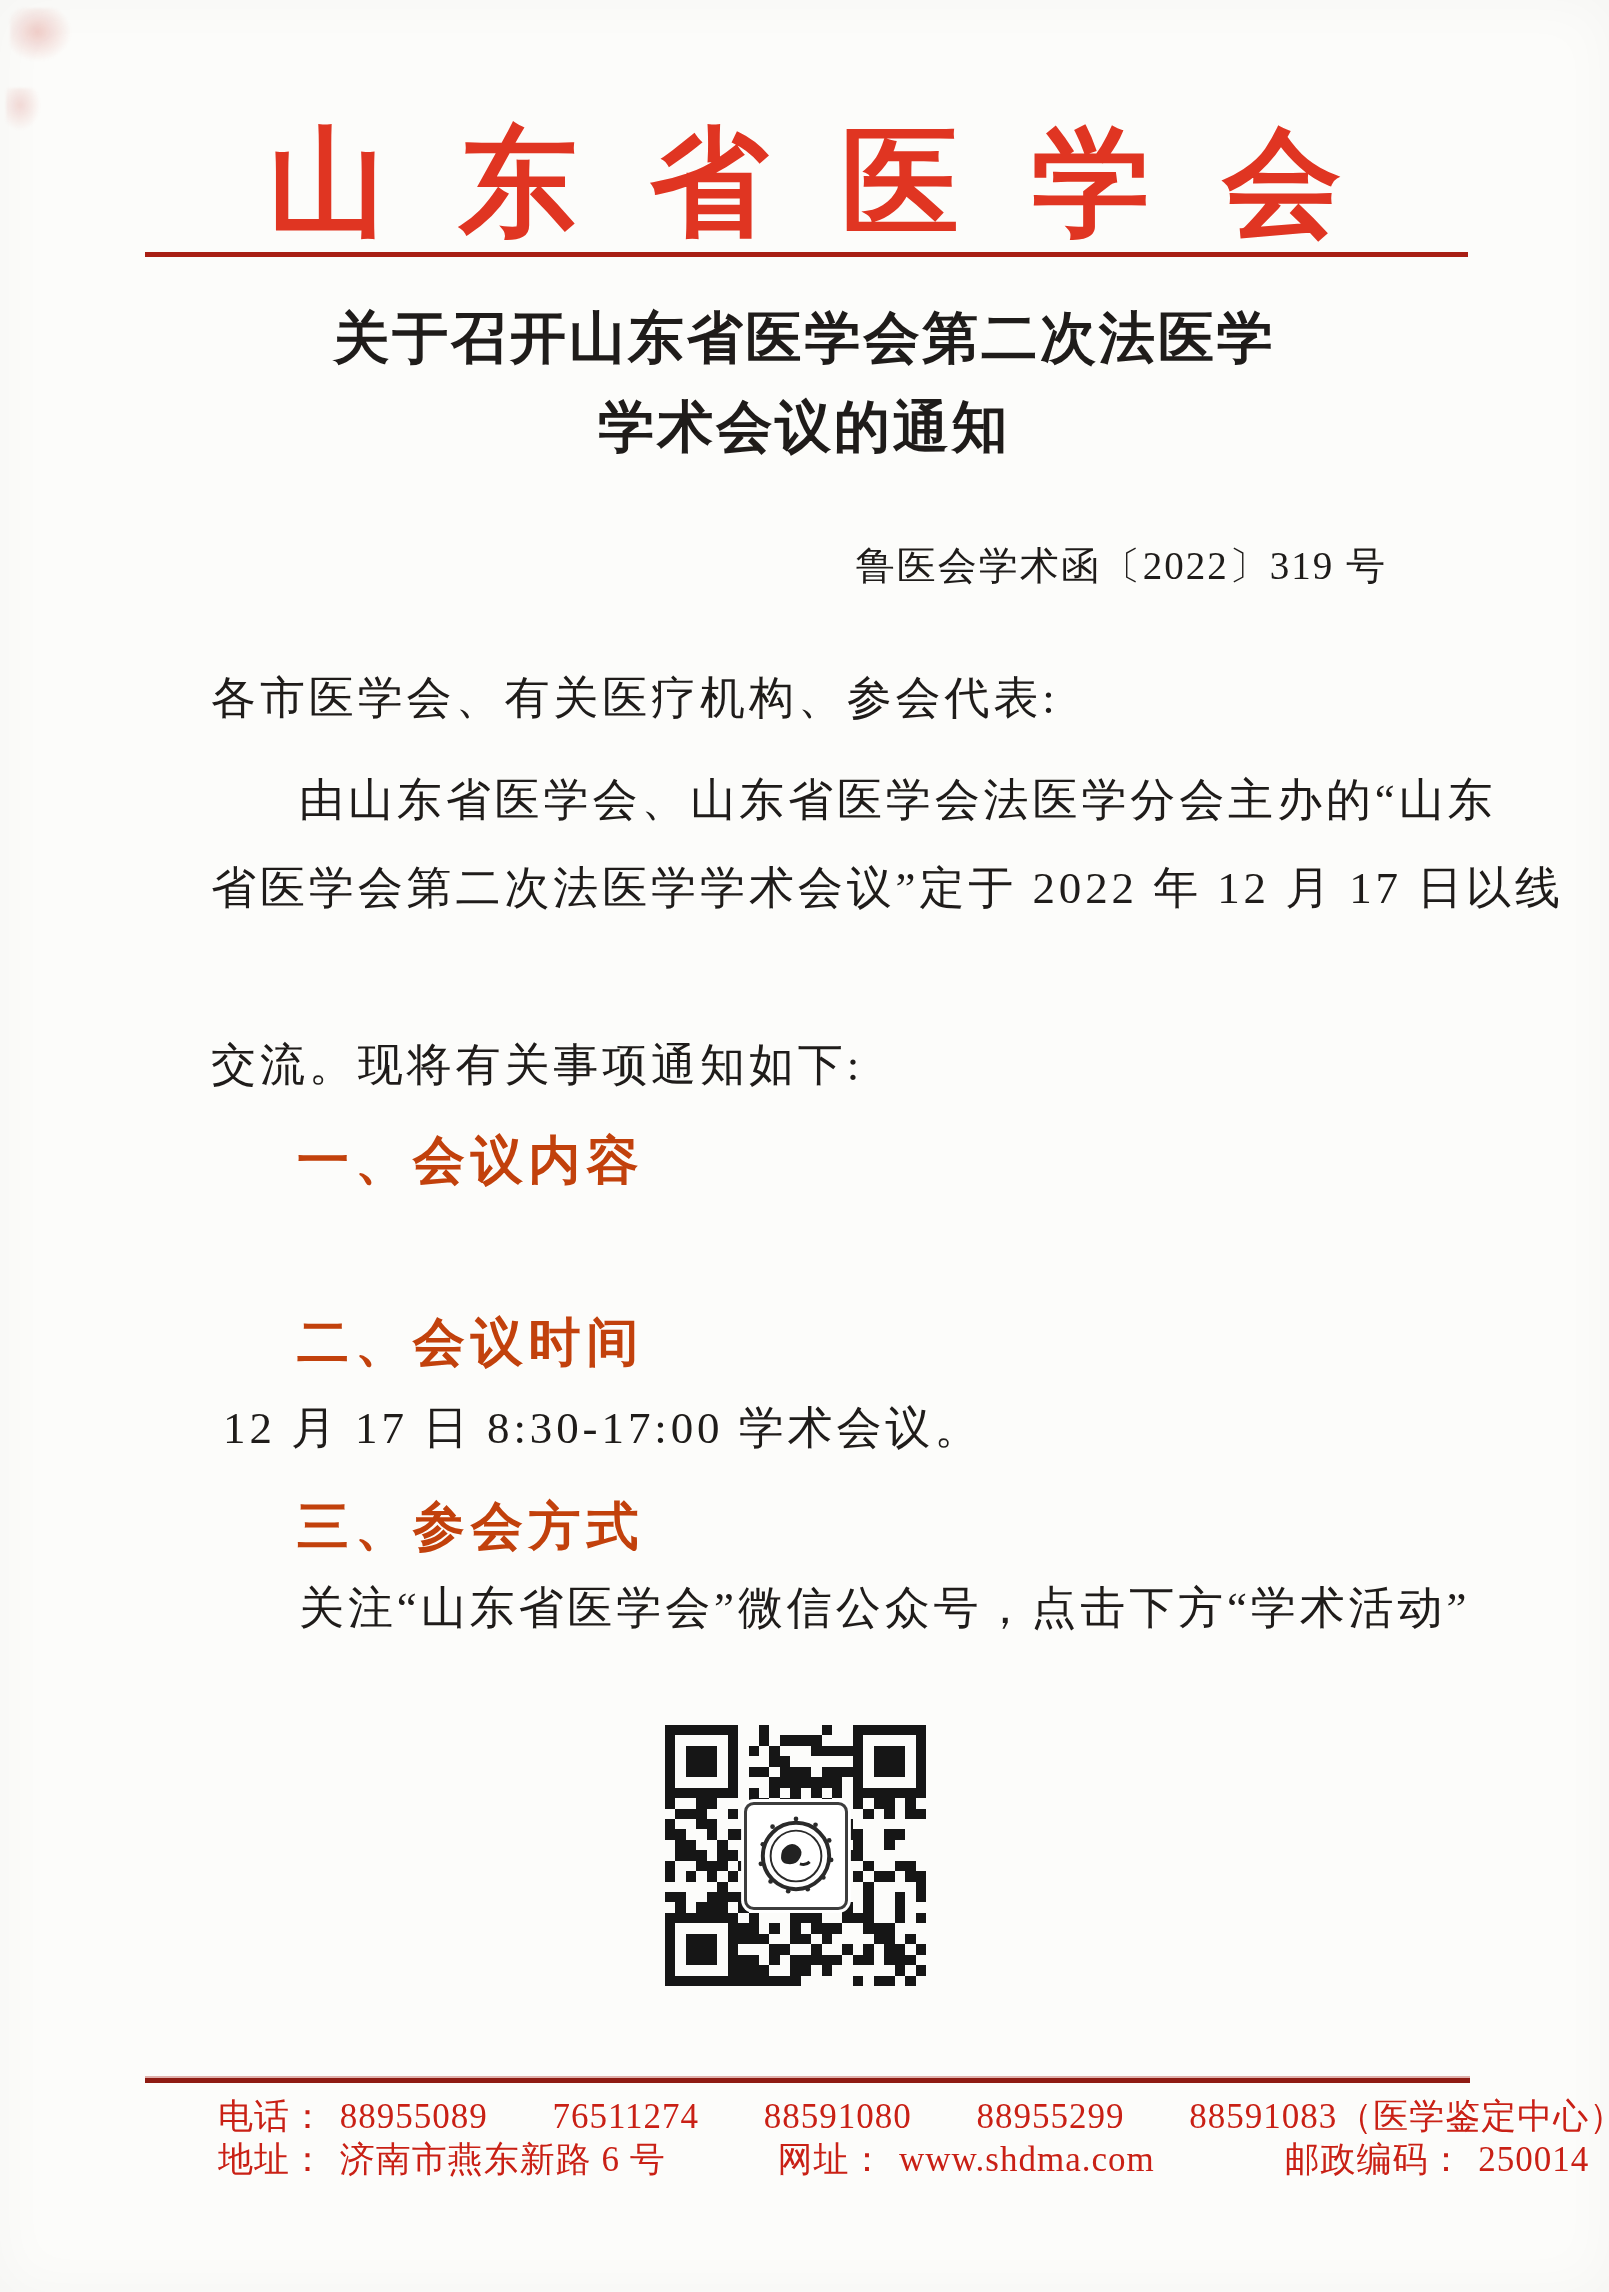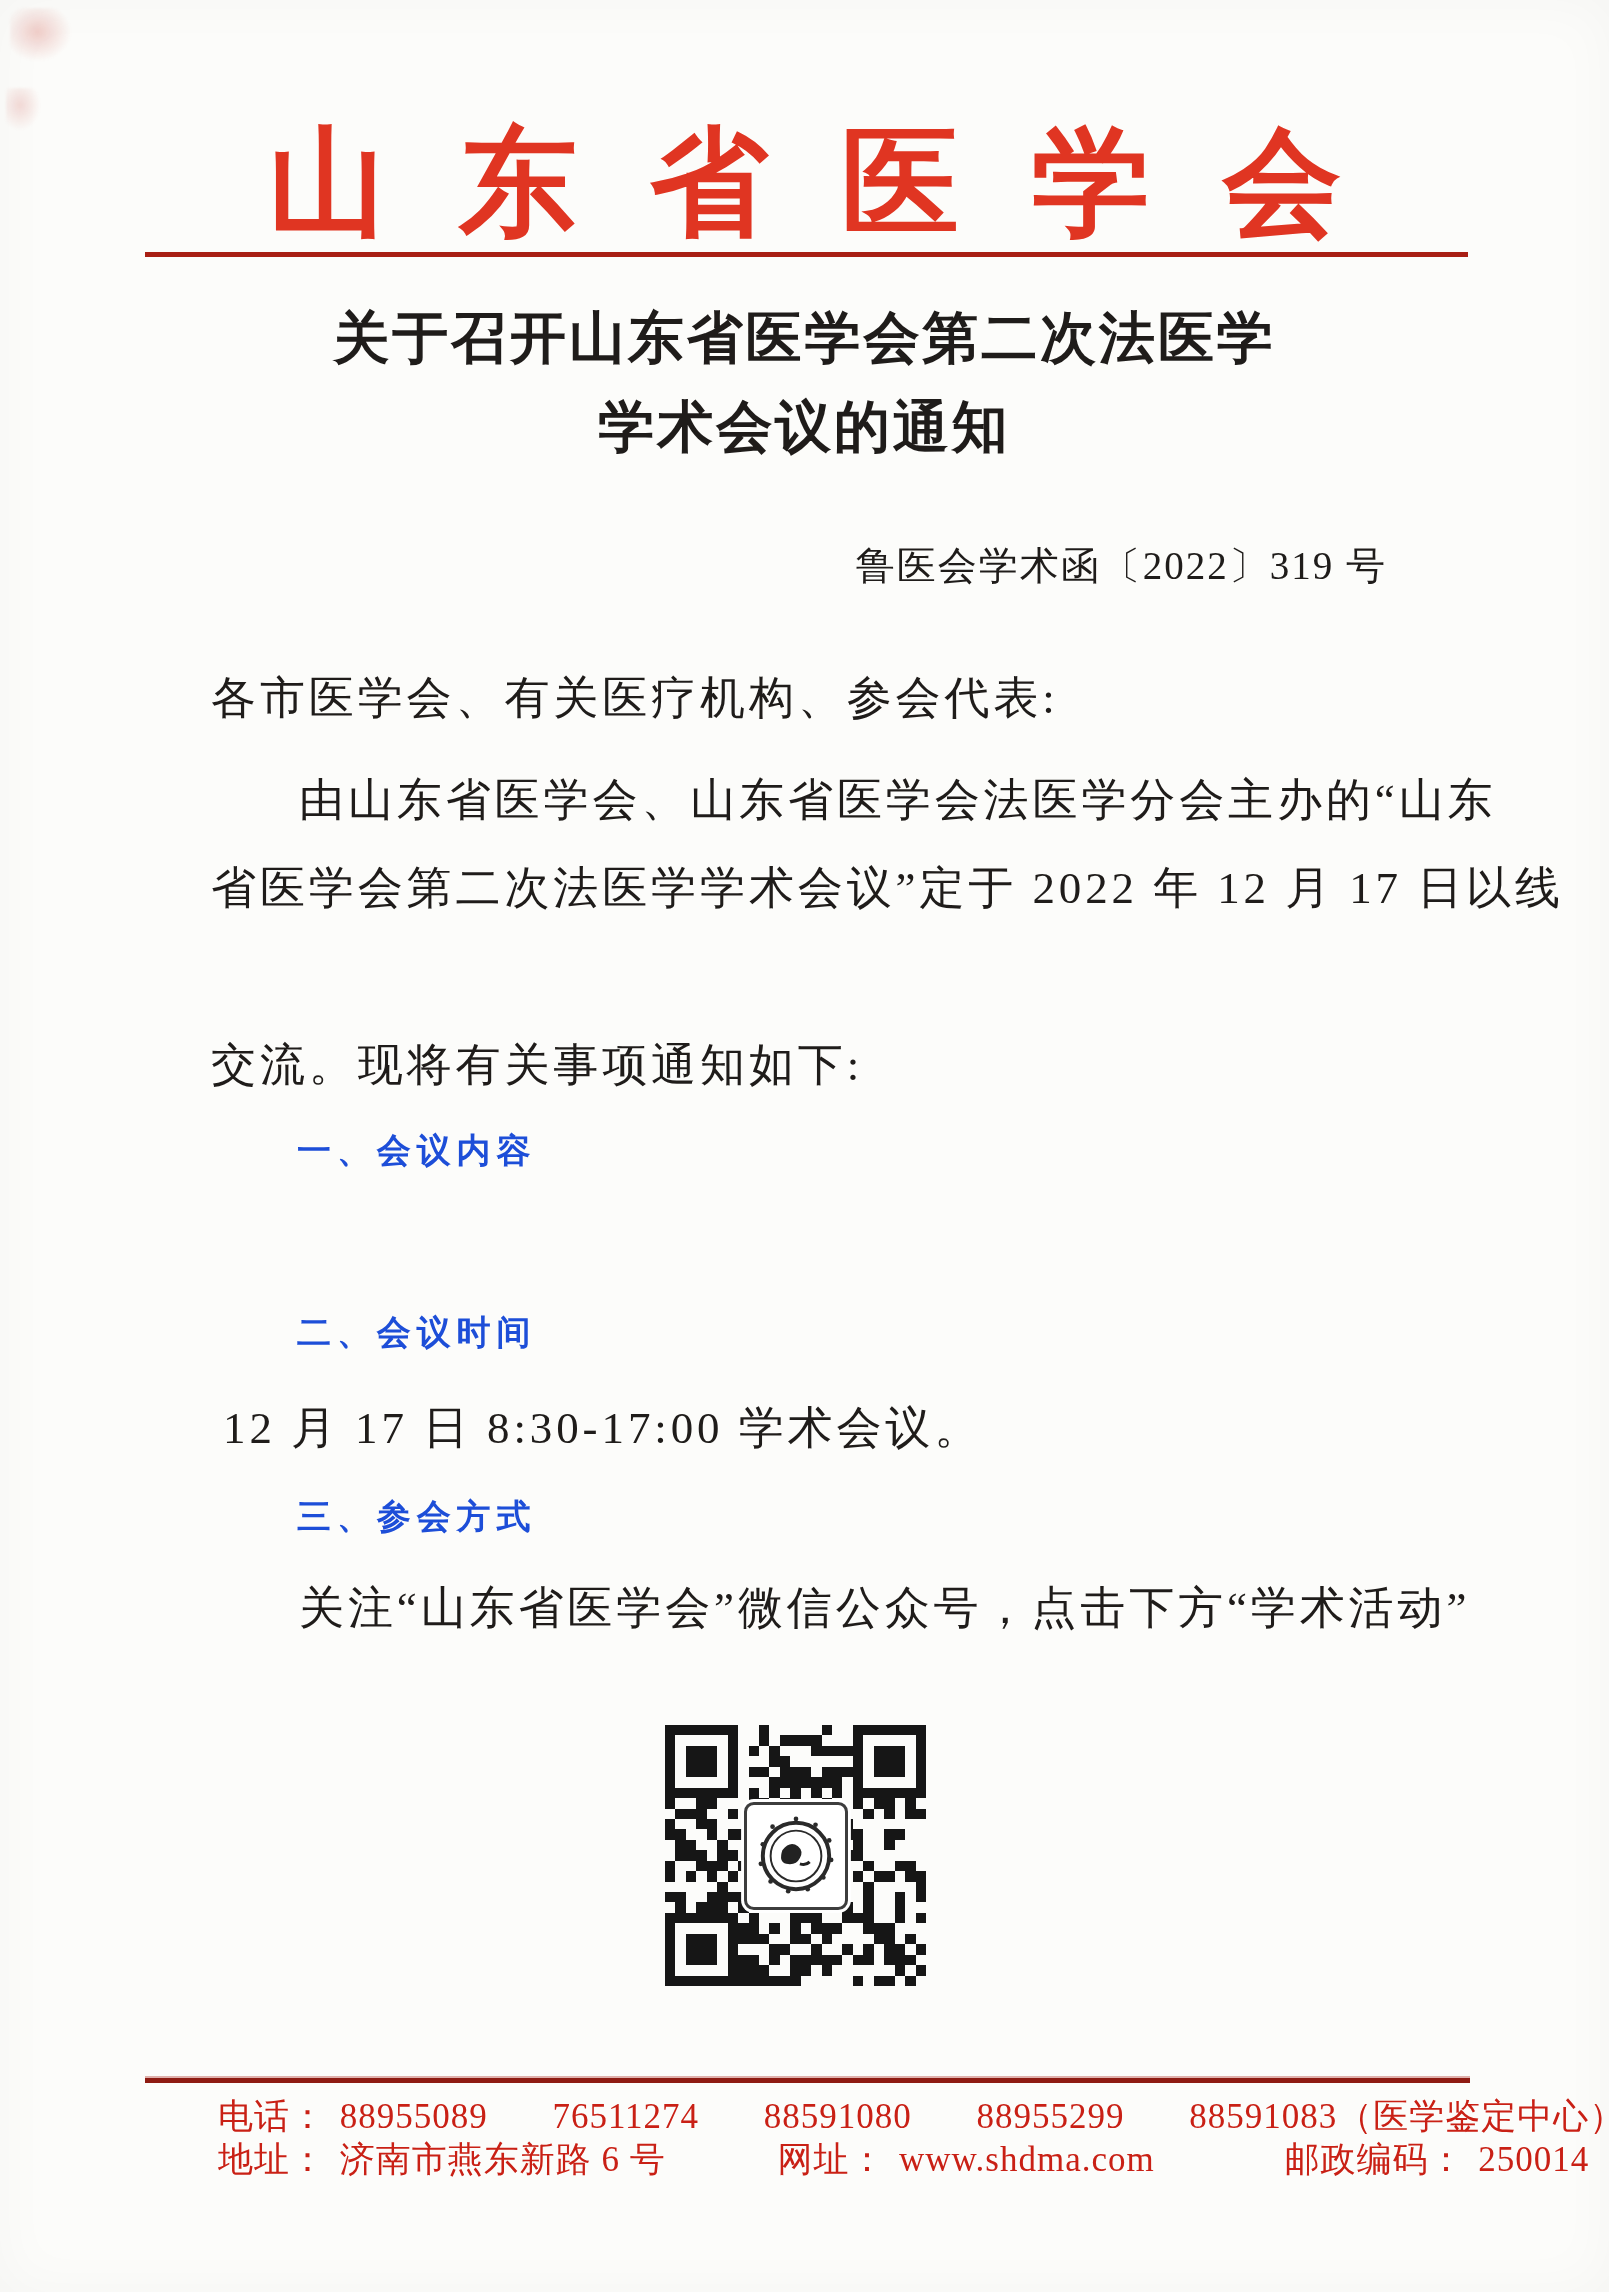--- a/index.html
+++ b/index.html
@@ -39,23 +39,23 @@
   .doc-number{
     position:absolute;top:539px;right:222px;
     font-size:39px;letter-spacing:2px;white-space:nowrap;
   }
   .bline{
     position:absolute;left:211px;font-size:45px;letter-spacing:3.9px;
     white-space:nowrap;line-height:1.1;
   }
   .indent{left:299px;}
   .bhead{
-    position:absolute;left:297px;font-size:34px;font-weight:bold;
+    position:absolute;left:297px;font-size:52px;font-weight:bold;
     font-family:"Liberation Sans","DejaVu Sans",sans-serif;
-    letter-spacing:5.9px;white-space:nowrap;color:#1d4ed8;line-height:1.1;
+    letter-spacing:5.9px;white-space:nowrap;color:#c2410c;line-height:1.1;
   }
   .dashline{left:206px;}
   
   .qr{
     position:absolute;left:665px;top:1725px;width:261px;height:261px;
     display:grid;grid-template-columns:repeat(25,1fr);grid-template-rows:repeat(25,1fr);
   }
   .qr i{display:block;}
   .qr i.on{background:#161616;}
   .qr-logo{

